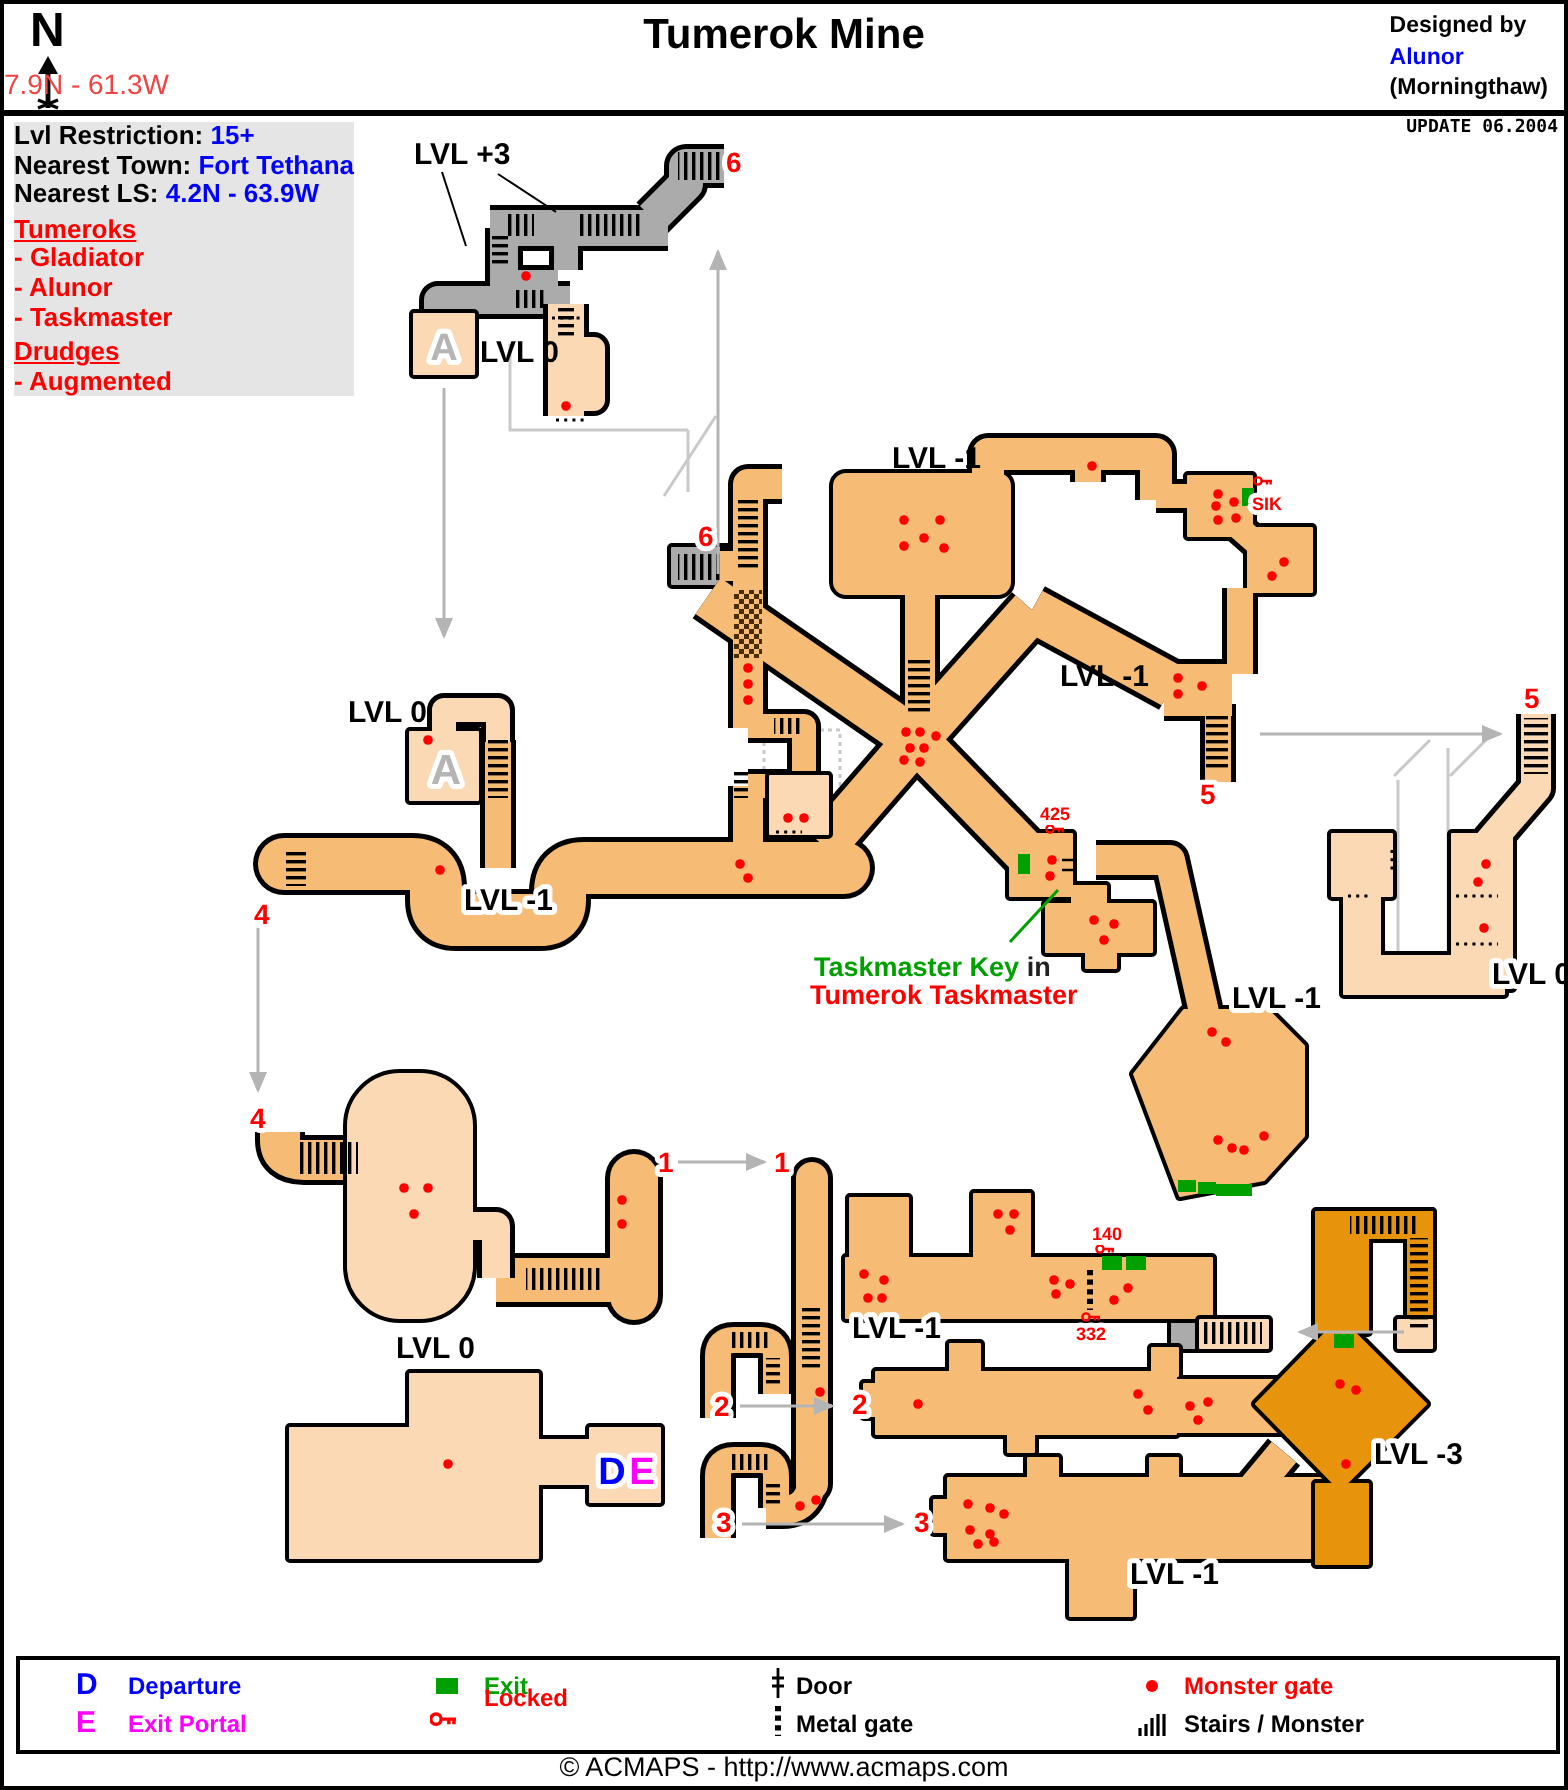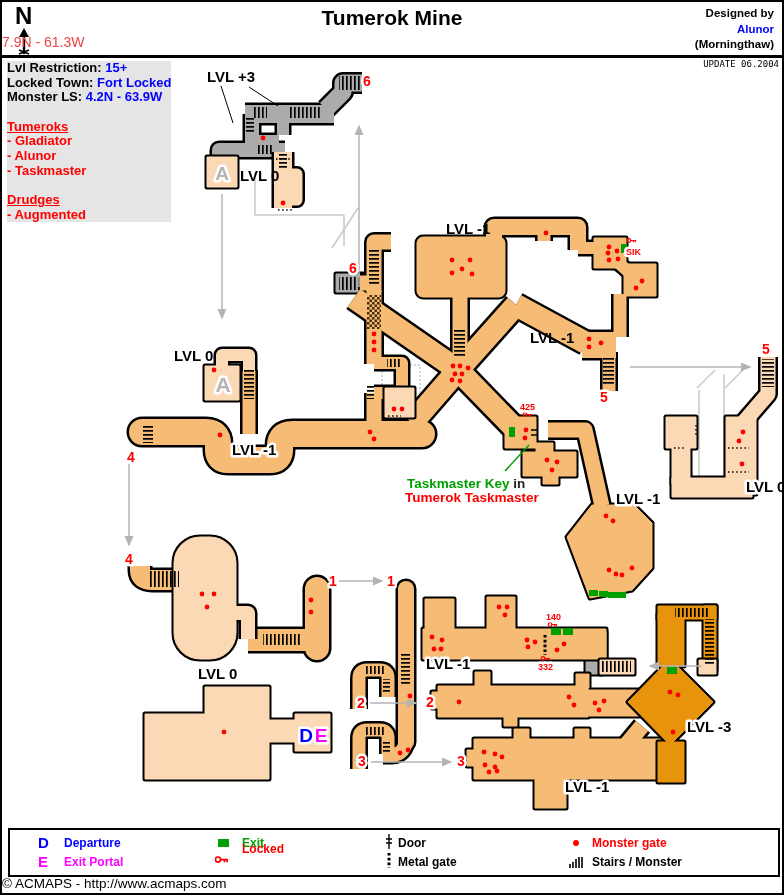--- a/index.html
+++ b/index.html
@@ -3,33 +3,33 @@
 <meta charset="utf-8">
 <style>
   html,body{margin:0;padding:0;background:#fff}
   .page{position:relative;width:784px;height:895px;background:#fff;
         font-family:"Liberation Sans",sans-serif;overflow:hidden;
         box-sizing:border-box;border:2px solid #000}
   
   .hdr{position:absolute;left:0;top:0;width:100%;height:53px;background:#fff;border-bottom:3px solid #000;z-index:5}
   .title{position:absolute;left:0;top:4px;width:100%;text-align:center;font-size:21px;font-weight:bold;color:#000}
   .coords{position:absolute;left:0;top:32px;width:100%;text-align:left;font-size:14px;font-weight:normal;color:#ef4444}
-  .designer{position:absolute;right:8px;top:4px;text-align:right;font-size:11.5px;font-weight:bold;line-height:15.5px;color:#000}
+  .designer{position:absolute;right:8px;top:4px;text-align:left;font-size:11.5px;font-weight:bold;line-height:15.5px;color:#000}
   .compassN{position:absolute;left:13px;top:0px;font-size:24px;font-weight:bold;color:#000}
   .compassArrow{position:absolute;left:12px;top:26px}
-  .update{position:absolute;right:3px;top:57px;font-family:"DejaVu Sans Mono",monospace;font-size:9px;font-weight:normal;color:#000;z-index:6}
+  .update{position:absolute;right:3px;top:57px;font-family:"DejaVu Sans Mono",monospace;font-size:9px;font-weight:bold;color:#000;z-index:6}
   
   .info{position:absolute;left:5px;top:59px;z-index:6;font-size:13px;font-weight:bold;line-height:14.6px;color:#000;background:#e5e5e5}
   .blue{color:#0000ff}.red{color:#ff0000}.mag{color:#ff00ff}.grn{color:#00a000}
-  .info .hd{text-decoration:underline;margin-top:15px}
+  .info .hd{text-decoration:underline;margin-top:3px}
   
   .legendbox{position:absolute;left:6px;top:826px;width:768px;height:45px;border:2px solid #000;z-index:6;background:#fff}
   .legendbox .it{position:absolute;font-size:12px;font-weight:bold;white-space:nowrap}
   .legendbox .bigletter{font-size:15px;font-weight:bold}
-  .footer{position:absolute;left:0;top:874px;width:100%;text-align:left;font-size:13.5px;color:#000;z-index:6}
+  .footer{position:absolute;left:0;top:874px;width:100%;text-align:center;font-size:13.5px;color:#000;z-index:6}
   
   svg text{font-family:"Liberation Sans",sans-serif}
   .lvl{font-size:15px;font-weight:bold;fill:#000}
   .halo{stroke:#fff;stroke-width:5px;paint-order:stroke;stroke-linejoin:round}
   .portal{font-size:14px;font-weight:bold;fill:#ff0000}
   .ktext{font-size:9px;font-weight:bold;fill:#ff0000}
   .rletter{font-weight:bold}
   .note1g{fill:#00a000;font-size:13.5px;font-weight:bold}
   .note1k{fill:#222;font-size:13.5px;font-weight:bold}
   .note2{fill:#ff0000;font-size:13.5px;font-weight:bold}
@@ -469,22 +469,22 @@
     <div class="designer">
       <div>Designed by</div>
       <div class="blue">Alunor</div>
       <div>(Morningthaw)</div>
     </div>
   </div>
   <div class="update">UPDATE 06.2004</div>
 
   <div class="info">
     <div><span>Lvl Restriction:</span> <span class="blue">15+</span></div>
-    <div><span>Locked Town:</span> <span class="blue">Fort Locked</span></div>
-    <div><span>Monster LS:</span> <span class="blue">4.2N - 63.9W</span></div>
+    <div><span>Nearest Town:</span> <span class="blue">Fort Tethana</span></div>
+    <div><span>Nearest LS:</span> <span class="blue">4.2N - 63.9W</span></div>
     <div class="red hd">Tumeroks</div>
     <div class="red">- Gladiator</div>
     <div class="red">- Alunor</div>
     <div class="red">- Taskmaster</div>
     <div class="red hd">Drudges</div>
     <div class="red">- Augmented</div>
   </div>
 
   <div class="legendbox">
     <span class="it bigletter blue" style="left:28px;top:4px">D</span>

